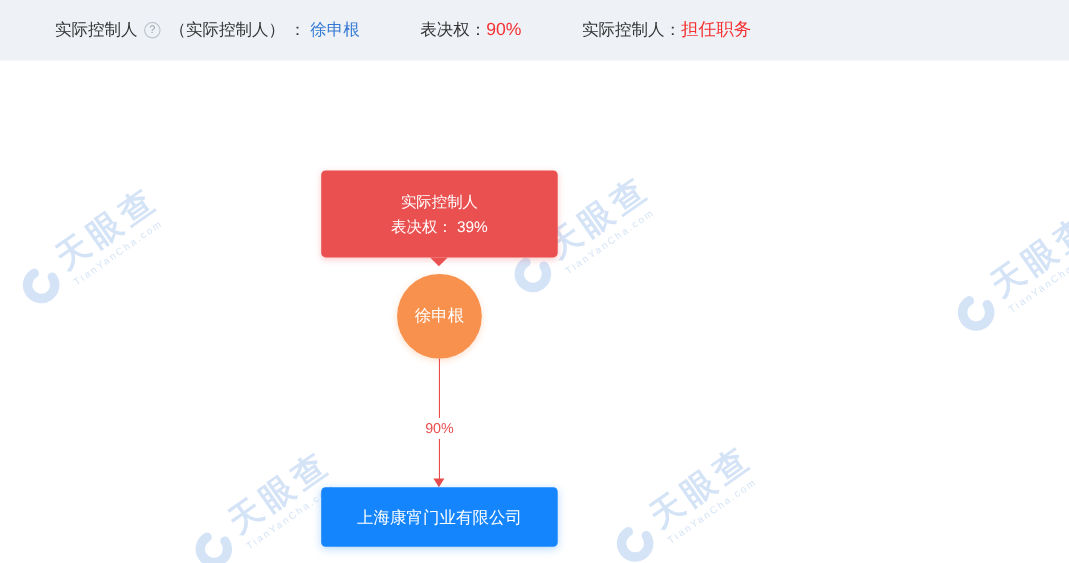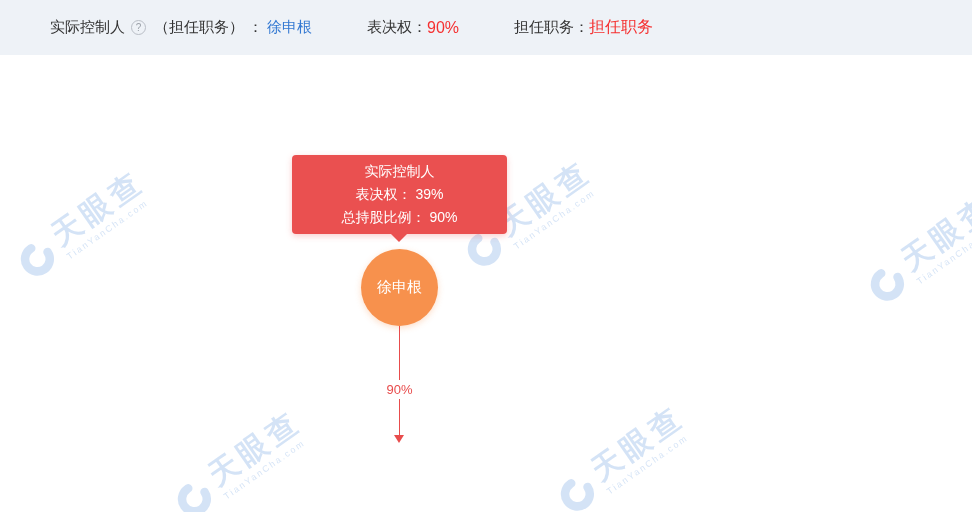--- a/index.html
+++ b/index.html
@@ -106,32 +106,32 @@
   .wm-brand { font-size:30px; letter-spacing:5px; font-weight:bold; }
   .wm-domain { font-size:9px; letter-spacing:2px; margin-top:4px; }
 </style>
 </head>
 <body>
 
 <div class="header">
   <div class="hdr-group">
     <span class="hdr-label">实际控制人</span>
     <span class="info-icon">?</span>
-    <span class="hdr-label">（担任职务）</span>
+    <span class="hdr-label">（实际控制人）</span>
     <span class="hdr-colon">：</span>
     <span class="hdr-link">徐申根</span>
   </div>
   <span class="hdr-gap"></span>
   <div class="hdr-group">
     <span class="hdr-label">表决权：</span>
     <span class="hdr-red">90%</span>
   </div>
   <span class="hdr-gap"></span>
   <div class="hdr-group">
-    <span class="hdr-label">担任职务：</span>
+    <span class="hdr-label">实际控制人：</span>
     <span class="hdr-red">担任职务</span>
   </div>
 </div>
 
 <div class="diagram">
 
   <div class="wm" style="left:8px; top:150px;">
     <svg class="wm-logo" viewBox="0 0 40 40">
       <circle cx="20" cy="20" r="13" fill="none" stroke="currentColor" stroke-width="9" stroke-dasharray="62 20" stroke-linecap="round"></circle>
     </svg>
@@ -177,24 +177,24 @@
     </svg>
     <span class="wm-text-wrap">
       <span class="wm-brand">天眼查</span>
       <span class="wm-domain">TianYanCha.com</span>
     </span>
   </div>
 
   <div class="info-box">
     <span>实际控制人</span>
     <span>表决权： 39%</span>
-    <span>总持股比例： 90%</span>
   </div>
   <div class="info-box-pointer"></div>
 
   <div class="person-node">徐申根</div>
 
   <div class="edge-line"></div>
   <div class="edge-arrowhead"></div>
   <div class="edge-label">90%</div>
 
+  <div class="company-node">上海康宵门业有限公司</div>
 
 </div>
 
 </body></html>

